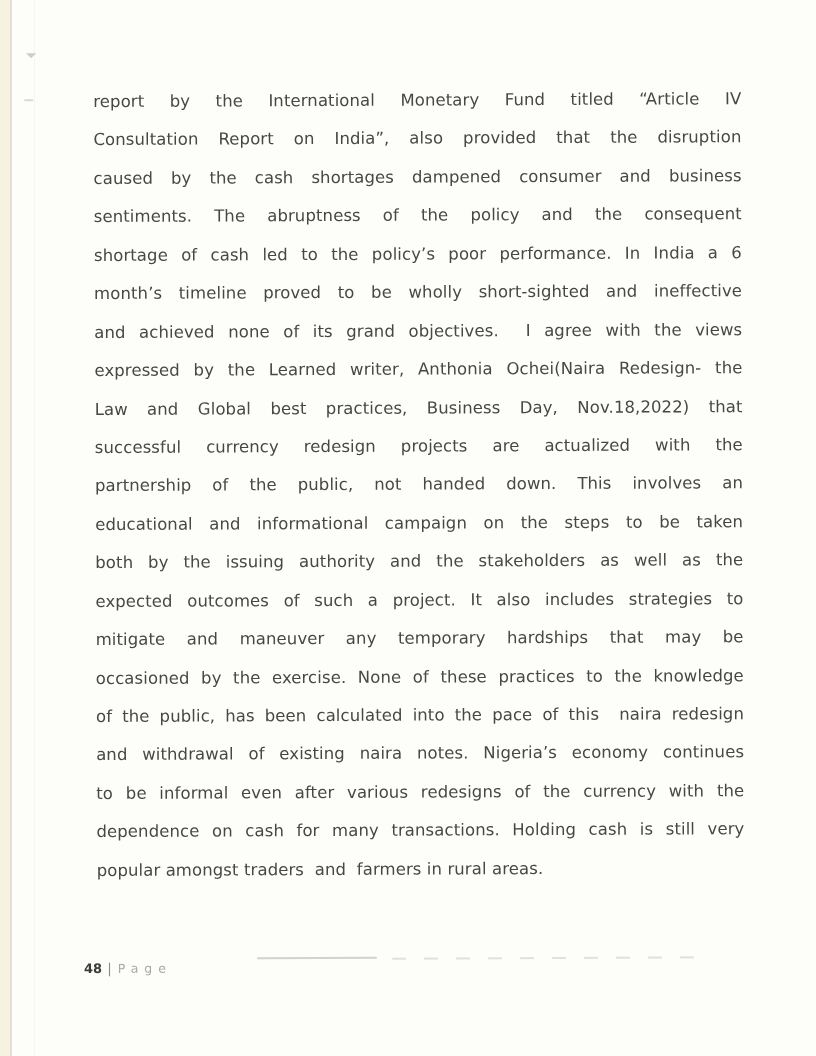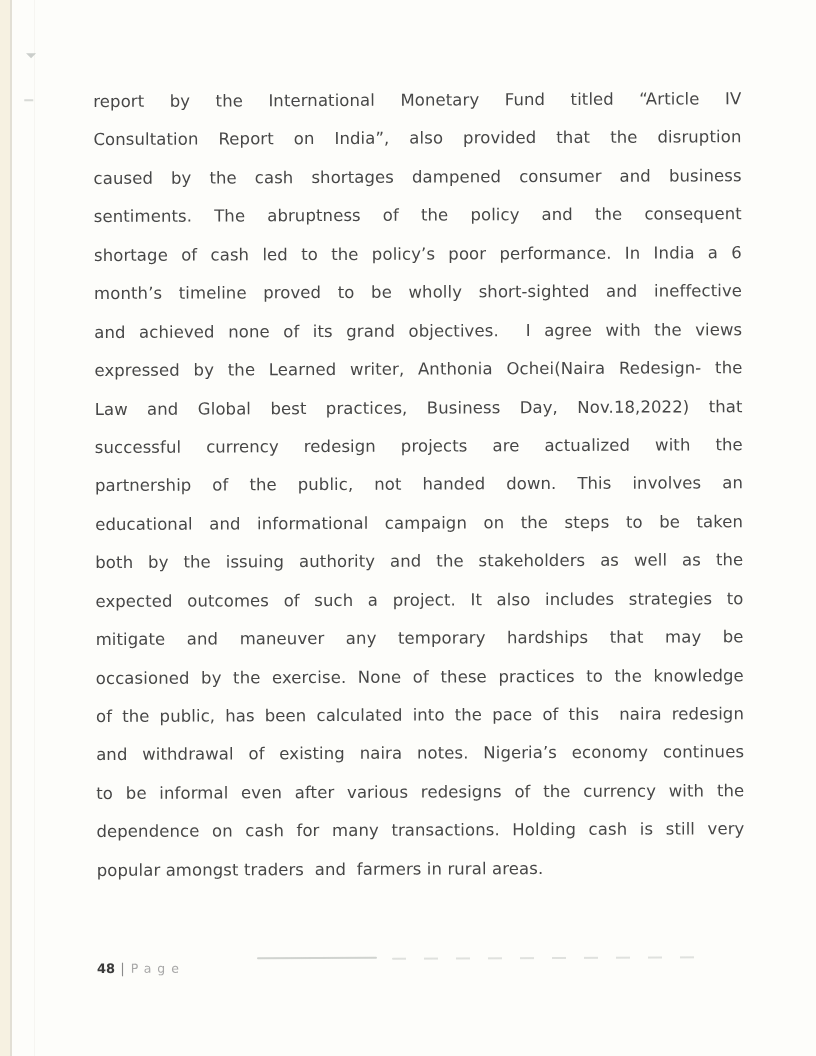--- a/index.html
+++ b/index.html
@@ -62,21 +62,21 @@
     white-space: normal;
     overflow: hidden;
   }
   .line.last {
     text-align: left;
     text-align-last: left;
   }
   
   .footer {
     position: absolute;
-    left: 95px;
+    left: 82px;
     top: 960px;
     display: flex;
     align-items: baseline;
   }
   .f-num {
     font-size: 13px;
     font-weight: bold;
     color: var(--footer-number, #3b3b3b);
   }
   .f-sep {

